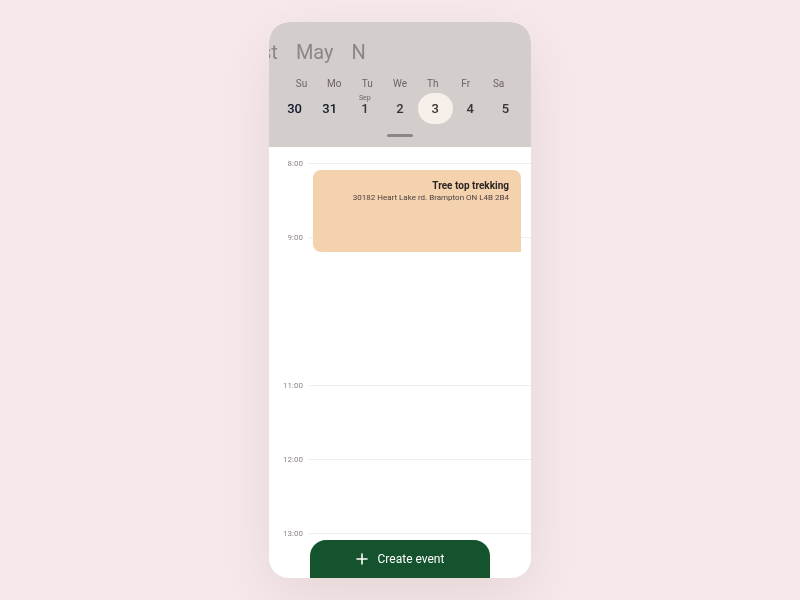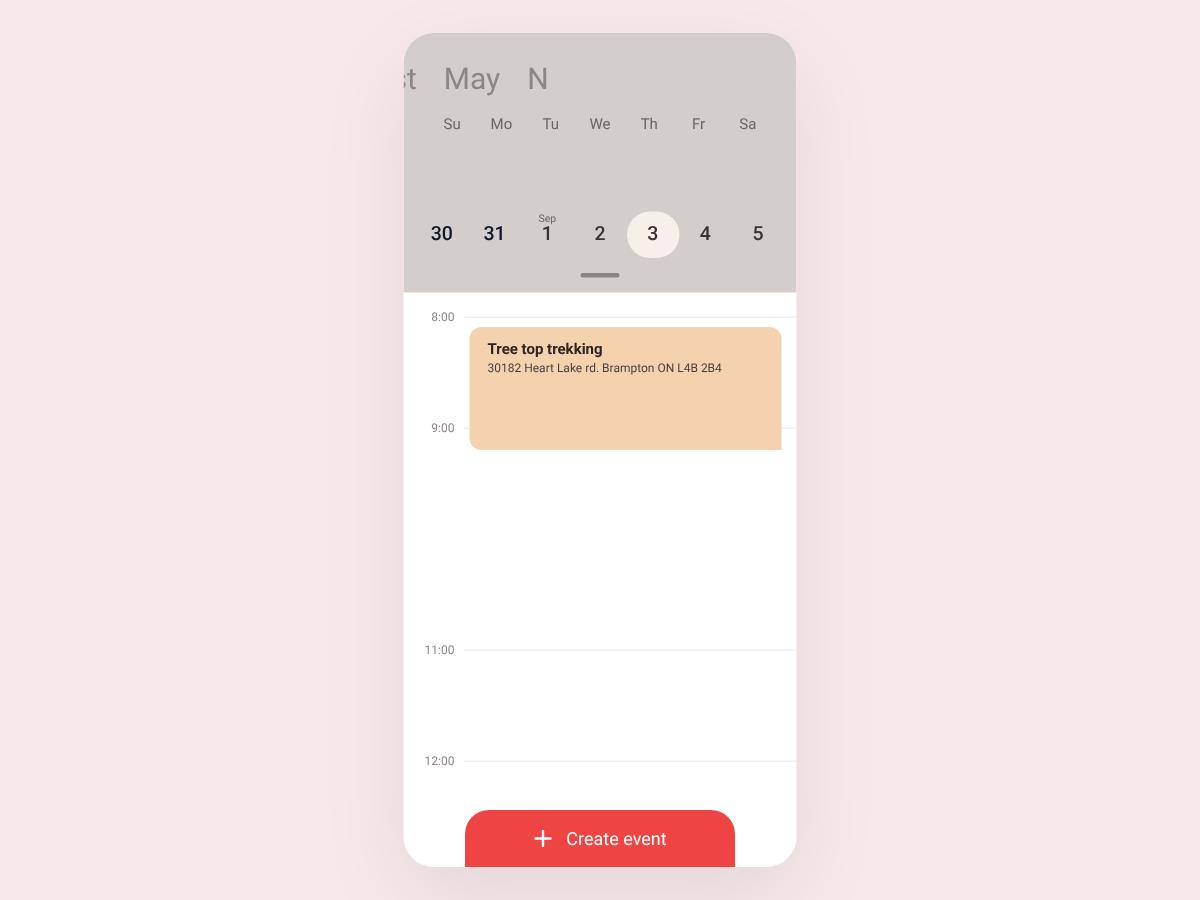--- a/index.html
+++ b/index.html
@@ -45,21 +45,20 @@
     text-align: center;
     margin-top: 4px;
     padding: 0 8px 6px 8px;
     position: relative;
   }
   .day {
     padding: 8px 0;
     font-size: 13px; color: #3a3233; font-weight: 500;
     position: relative;
     border-radius: 16px;
-    margin-top: 48px;
   }
   .day.other-month { color: #0f172a; }
   .day .pre-label {
     position: absolute; top: 1px; left: 0; right: 0;
     font-size: 7px; color: #6e6463; font-weight: 400;
   }
   .day.selected { background: #f6efea; }
   .drag-handle {
     width: 26px; height: 3px; background: #8d8685;
     border-radius: 2px; margin: 4px auto 0 auto;
@@ -80,27 +79,28 @@
   }
   .time-line {
     flex: 1; height: 1px; background: #eee;
   }
   .event {
     position: absolute;
     left: 44px; right: 10px;
     background: #f4d2ae;
     border-radius: 8px 8px 0 8px;
     padding: 10px 12px;
+    text-align: right;
   }
   .event-title { font-size: 10px; font-weight: 700; color: #2d2424; }
   .event-loc { font-size: 8px; color: #4a3f3f; margin-top: 2px; }
   .create-btn {
     position: absolute; bottom: 0; left: 50%; transform: translateX(-50%);
     width: 180px; height: 38px;
-    background: #ef4444;
+    background: #14532d;
     border-radius: 16px 16px 0 0;
     color: #fff; font-size: 12px;
     display: flex; align-items: center; justify-content: center;
     gap: 10px; cursor: pointer;
   }
   .plus-icon svg { display: block; }
 </style>
 </head>
 <body>
 

